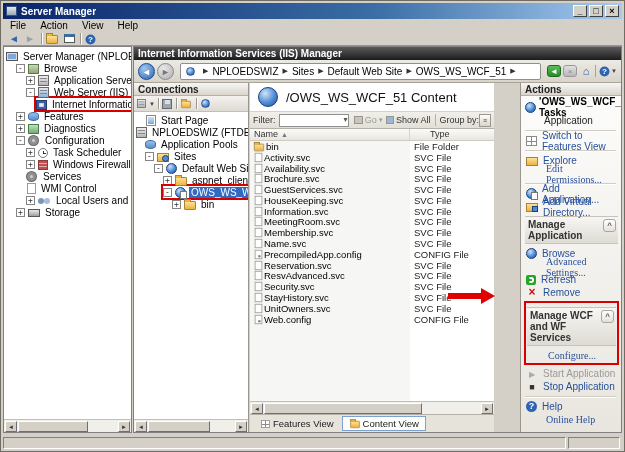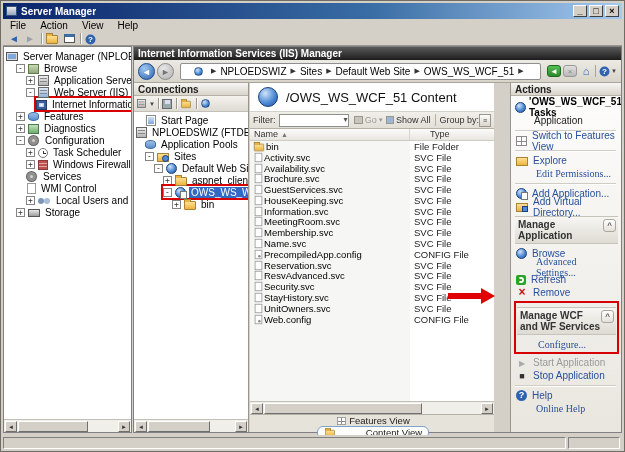--- a/index.html
+++ b/index.html
@@ -97,21 +97,21 @@
     background:linear-gradient(#5a5a5a,#1c1c1c); color:#fff; font-weight:bold; font-size:10px;
     line-height:13px; padding-left:4px; }
   .iis-address { position:absolute; left:0; right:0; top:13px; height:23px;
     background:linear-gradient(#eceae4,#d8d4ca); border-bottom:1px solid #a8a49a;
     display:flex; align-items:center; padding:0 4px; }
   .navbtn { width:17px; height:17px; border-radius:50%; margin-right:2px; text-align:center;
     font-size:9px; line-height:17px; color:#fff; font-weight:bold; }
   .navbtn.back { background:radial-gradient(circle at 35% 30%,#9ec7f0,#2f63b0); border:1px solid #1d4a8c; }
   .navbtn.fwd { background:radial-gradient(circle at 35% 30%,#e8e8e8,#b0b0b0); border:1px solid #8a8a8a; color:#777; }
   .crumbbar { flex:1; height:17px; margin:0 4px; background:#fff; border:1px solid #8e8f8f; border-radius:2px;
-    display:flex; align-items:center; padding:0 12px; overflow:hidden; white-space:nowrap; }
+    display:flex; align-items:center; padding:0 4px; overflow:hidden; white-space:nowrap; }
   .crumb-sep { color:#333; font-size:7px; margin:0 4px; }
   .crumb { font-size:10px; }
   .addr-icons { display:flex; align-items:center; }
   .addr-badge { width:14px; height:12px; border-radius:3px; margin-left:2px; text-align:center; font-size:8px; line-height:12px; color:#fff; }
   .addr-badge.green { background:linear-gradient(#55c055,#2d8a2d); border:1px solid #1f6a1f; }
   .addr-badge.gray { background:linear-gradient(#e0e0e0,#b8b8b8); border:1px solid #999; color:#888; }
   .addr-sep { width:1px; height:12px; background:#a8a49a; margin:0 3px; }
   .caret { font-size:6px; color:#444; margin-left:1px; }
   
   .panel-hdr { height:13px; background:linear-gradient(#f7f6f3,#d9d5cc); border-bottom:1px solid #b5b1a7;
@@ -141,26 +141,26 @@
   .sort-mark { font-size:7px; color:#777; margin-left:3px; }
   #file-list { flex:1; overflow:hidden; background:linear-gradient(90deg,#f6f6f5 0 160px,#fff 160px); }
   .frow { display:flex; align-items:center; height:10.8px; font-size:9.5px; }
   .frow .icon { transform:scale(.85); margin-right:1px; }
   .f-name { width:160px; padding-left:3px; display:flex; align-items:center; overflow:hidden; }
   .f-type { flex:1; padding-left:4px; color:#222; }
   .hscroll { height:13px; background:#f1efe9; border-top:1px solid #c2bfb6; display:flex; align-items:center; padding:0 1px; }
   .sbtn { flex:none; width:12px; height:11px; background:#d4d0c8; border:1px solid; border-color:#fff #6f6f6f #6f6f6f #fff;
     font-size:6px; line-height:10px; text-align:center; color:#333; }
   .sthumb { height:11px; background:#d4d0c8; border:1px solid; border-color:#fff #6f6f6f #6f6f6f #fff; margin:0 1px; }
-  .tabsbar { height:18px; background:#e6e3db; border-top:1px solid #b5b1a7; display:flex; align-items:center; padding-left:4px;flex-direction:column; }
+  .tabsbar { height:18px; background:#e6e3db; border-top:1px solid #b5b1a7; display:flex; align-items:center; padding-left:4px; }
   .tab { display:flex; align-items:center; height:15px; padding:0 6px; font-size:9.5px; margin-right:2px; color:#222; }
   .tab .icon { transform:scale(.8); margin-right:2px; }
-  .tab.active { background:#fdfdfb; border:1px solid #7da2ce; border-radius:6px;gap:28px; }
-  
-  #actions { position:absolute; right:0; top:36px; width:111px; bottom:0; background:linear-gradient(180deg,#fdfdfc,#e9e6df); border-left:1px solid #9a968e; }
+  .tab.active { background:#fdfdfb; border:1px solid #7da2ce; border-radius:0; }
+  
+  #actions { position:absolute; right:0; top:36px; width:101px; bottom:0; background:linear-gradient(180deg,#fdfdfc,#e9e6df); border-left:1px solid #9a968e; }
   #actions-body { position:absolute; inset:13px 0 0 0; overflow:hidden; padding:4px 3px 0 4px; }
   .act-title { display:flex; align-items:center; font-weight:bold; font-size:10px; height:14px; }
   .act-text { padding-left:19px; font-size:10px; height:13px; line-height:13px; color:#222; }
   .act-link { display:flex; align-items:center; height:13px; font-size:10px; color:#27509b; }
   .act-link.disabled { color:#9a9a9a; }
   .act-link .icon { margin-left:1px; }
   .act-link .lbl { padding-left:2px; }
   .act-indent { padding-left:19px;font-family:Liberation Serif, serif; }
   .act-sep { height:1px; background:#cfccc4; margin:3px 2px 3px 0; box-shadow:0 1px 0 #fff; }
   .act-header { display:flex; align-items:flex-start; background:linear-gradient(#f7f6f3,#dedbd3);

